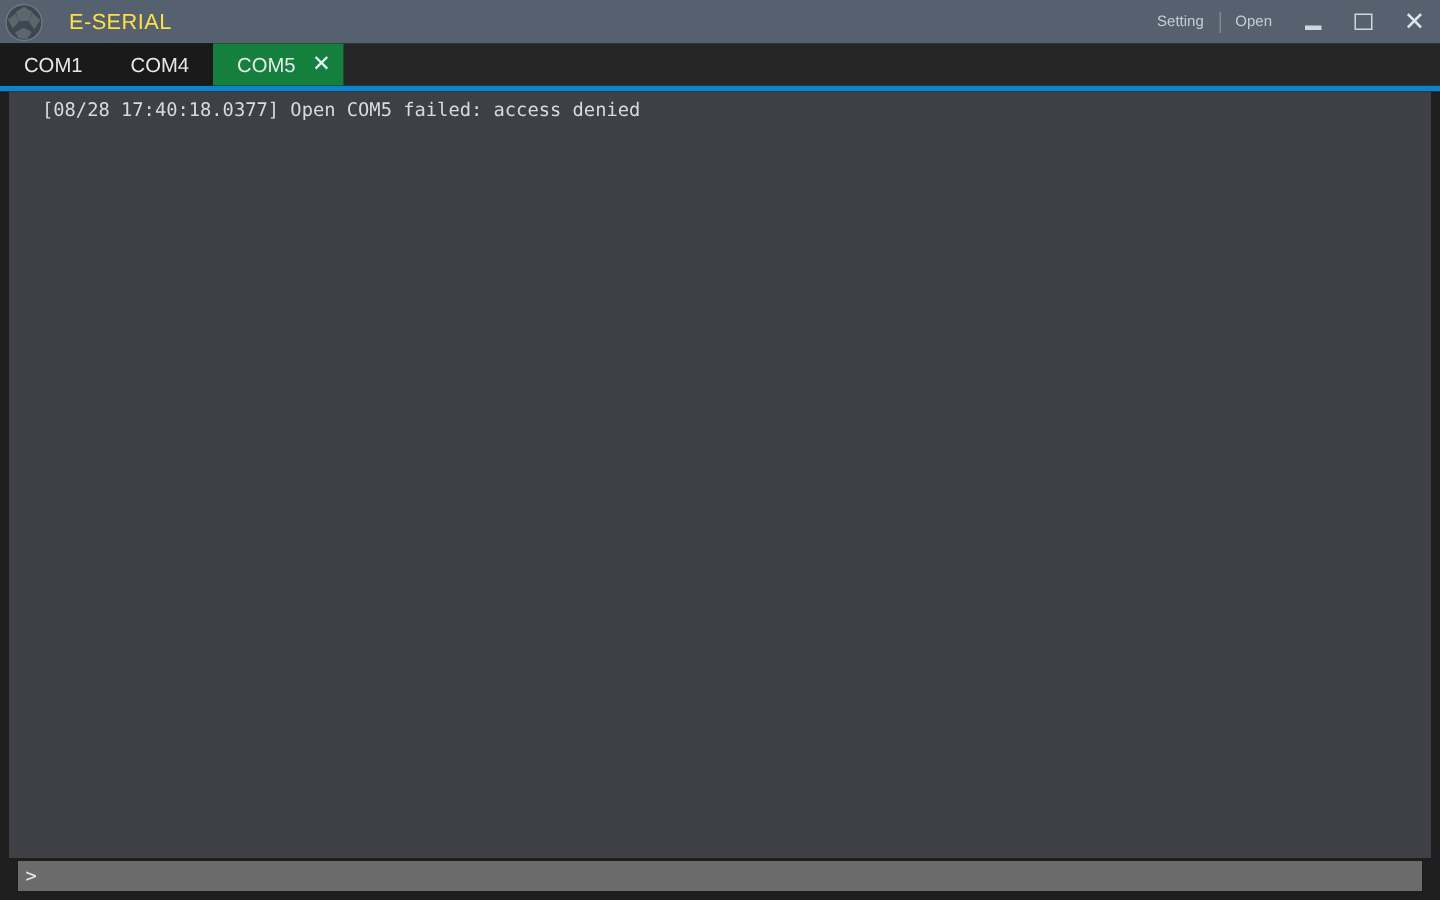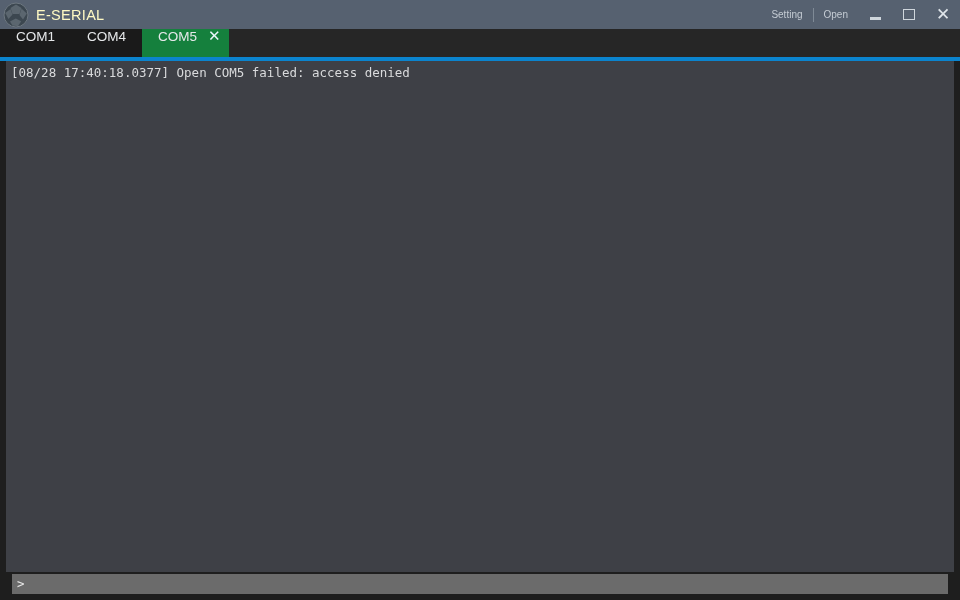--- a/index.html
+++ b/index.html
@@ -36,23 +36,23 @@
   }
   .app-icon {
     width: 28px;
     height: 28px;
     margin-left: 2px;
     position: relative;
     flex: 0 0 auto;
   }
   .app-icon svg { display: block; }
   .app-title {
-    color: #fef9c3;
+    color: #fde047;
     font-size: 14.5px;
-    margin-left: 6px;
+    margin-left: 16px;
     letter-spacing: 0.3px;
     user-select: none;
   }
   .title-right {
     margin-left: auto;
     display: flex;
     align-items: center;
     height: 29px;
   }
   .title-link {
@@ -130,21 +130,21 @@
     position: relative;
   }
   .tab-strip {
     background: #1a1a1a;
     display: flex;
     align-items: stretch;
     height: 28px;
   }
   .tab {
     display: flex;
-    align-items: flex-start;
+    align-items: center;
     justify-content: center;
     color: #e6e8ea;
     font-size: 13.5px;
     padding: 0 16px;
     min-width: 46px;
     user-select: none;
     cursor: default;
     height: 28px;
     box-sizing: border-box;
   }
@@ -174,21 +174,21 @@
     background: #1e1e1e;
     display: flex;
     flex-direction: column;
     padding: 0 6px 0 6px;
     box-sizing: border-box;
   }
   .console {
     flex: 1 1 auto;
     background: #3e4046;
     overflow: hidden;
-    padding: 4px 0 0 5px;
+    padding: 4px 0 0 22px;
     box-sizing: border-box;
   }
   .log-line {
     color: #d9dadc;
     font-family: "DejaVu Sans Mono", "Liberation Mono", monospace;
     font-size: 12.5px;
     line-height: 16px;
     white-space: pre;
   }
 

